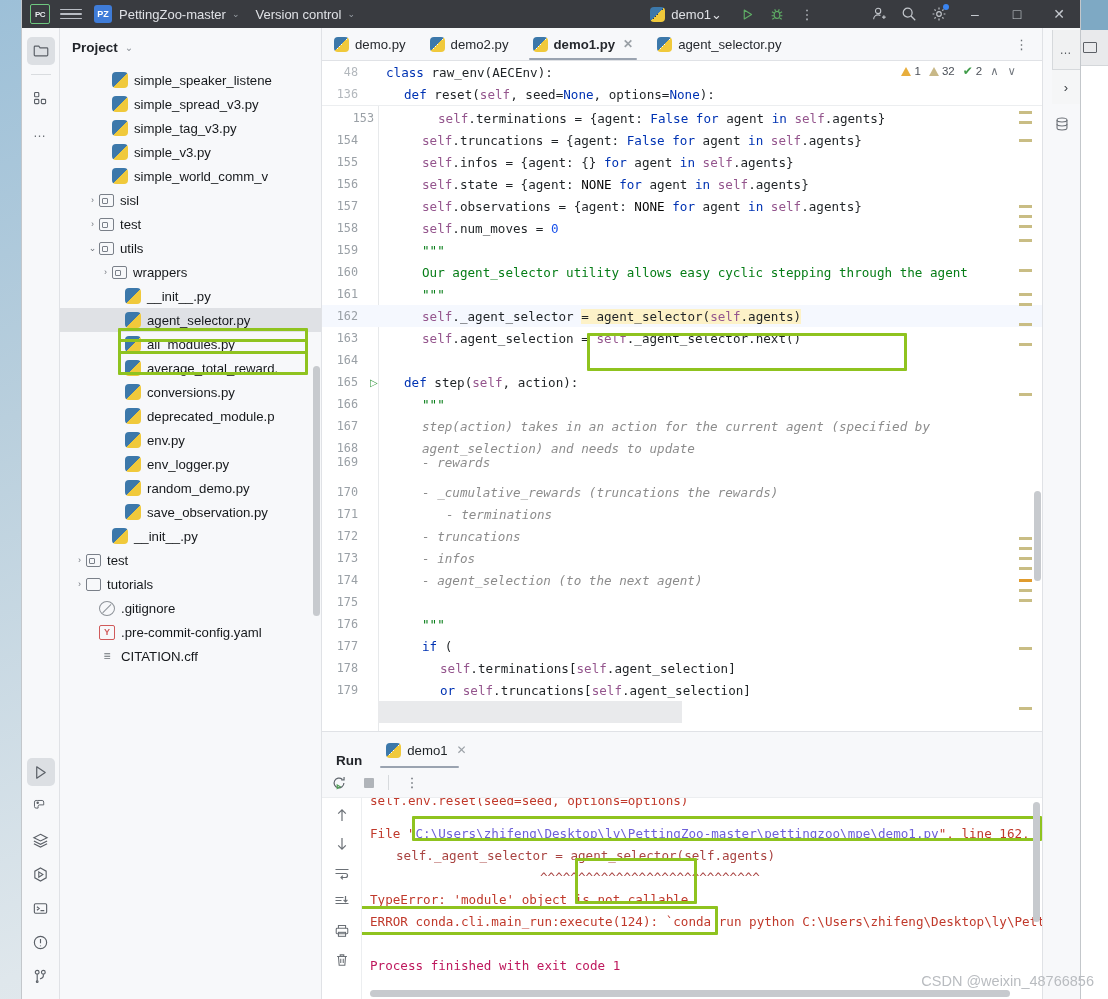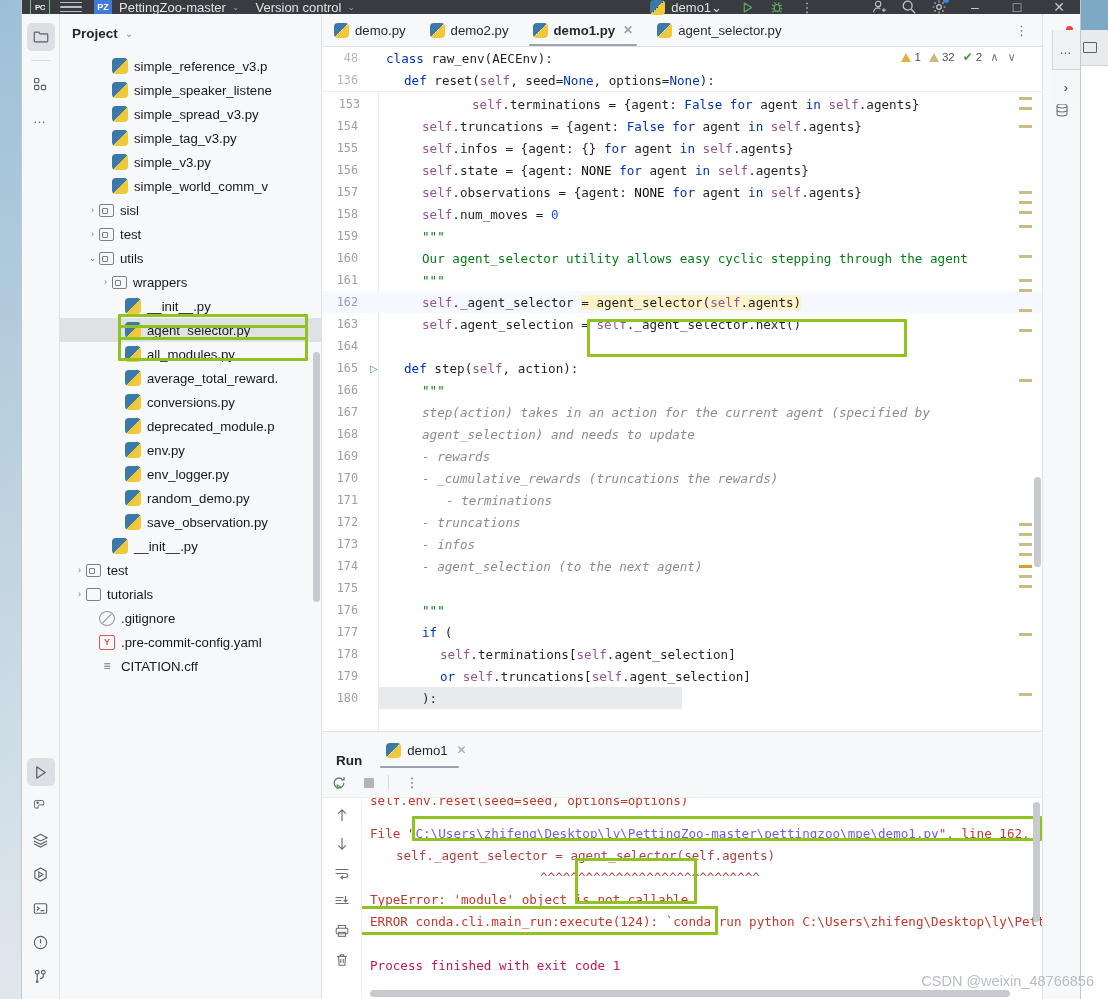--- a/index.html
+++ b/index.html
@@ -36,21 +36,21 @@
 
   
   .ide {
     position:absolute; left:22px; top:0; width:1058px; height:999px;
     background:#f7f8fa; box-shadow:0 0 0 1px #c3c7cb;
     display:flex; flex-direction:column;
   }
 
   
   .titlebar {
-    height:14px; background:#3c3f41; background:#393b40;
+    height:28px; background:#3c3f41; background:#393b40;
     display:flex; align-items:center; color:#dfe1e5; flex:none;
     font-size:13px;
   }
   .tb-logo {
     width:20px;height:20px;margin-left:8px;margin-right:10px;
     border:1.4px solid #6ec77f; border-radius:2px;
     display:flex;align-items:center;justify-content:center;
     font-size:8px; font-weight:bold; color:#e9ebef; letter-spacing:-0.5px;
     font-family:"Liberation Sans",sans-serif;
   }
@@ -393,28 +393,20 @@
           <span>Project</span>
           <span class="caret">⌄</span>
         </div>
         <div class="pp-tree" id="tree">
             <div class="trow">
               <span class="tw-blank"></span>
               <span class="tw-blank"></span>
               <span class="tw-blank"></span>
               <span class="tw-blank"></span>
               <span class="fico py"></span>
-              <span class="tlabel">simple_reference_v3.p</span>
-            </div>
-            <div class="trow">
-              <span class="tw-blank"></span>
-              <span class="tw-blank"></span>
-              <span class="tw-blank"></span>
-              <span class="tw-blank"></span>
-              <span class="fico py"></span>
               <span class="tlabel">simple_speaker_listene</span>
             </div>
             <div class="trow">
               <span class="tw-blank"></span>
               <span class="tw-blank"></span>
               <span class="tw-blank"></span>
               <span class="tw-blank"></span>
               <span class="fico py"></span>
               <span class="tlabel">simple_spread_v3.py</span>
             </div>
@@ -648,51 +640,50 @@
             <span style="margin-right:6px;color:#72777e;">∧</span>
             <span style="color:#72777e;">∨</span>
           </div>
 
           <div class="sticky" id="sticky">
               <div class="code-line"><span class="ln dim">48</span><span style="padding-left:18px"><span class="kw">class</span> raw_env(AECEnv):</span></div>
               <div class="code-line"><span class="ln dim">136</span><span style="padding-left:36px"><span class="kw">def</span> reset(<span class="self">self</span>, seed=<span class="kw">None</span>, options=<span class="kw">None</span>):</span></div>
             </div>
           <div class="gutter-bar"></div>
           <div class="code-scroll" id="codescroll">
-              <div class="code-line" style="position: absolute; top: 0px; left: 2px; right: 0px; gap: 48px;"><span class="ln">153</span><span style="padding-left:54px"><span class="self">self</span>.terminations = {agent: <span class="kw">False</span> <span class="kw">for</span> agent <span class="kw">in</span> <span class="self">self</span>.agents}</span></div>
+              <div class="code-line" style="position: absolute; top: 0px; left: 16px; right: 0px;"><span class="ln">153</span><span style="padding-left:54px"><span class="self">self</span>.terminations = {agent: <span class="kw">False</span> <span class="kw">for</span> agent <span class="kw">in</span> <span class="self">self</span>.agents}</span></div>
               <div class="code-line" style="position: absolute; top: 22px; left: 0px; right: 0px;"><span class="ln">154</span><span style="padding-left:54px"><span class="self">self</span>.truncations = {agent: <span class="kw">False</span> <span class="kw">for</span> agent <span class="kw">in</span> <span class="self">self</span>.agents}</span></div>
               <div class="code-line" style="position: absolute; top: 44px; left: 0px; right: 0px;"><span class="ln">155</span><span style="padding-left:54px"><span class="self">self</span>.infos = {agent: {} <span class="kw">for</span> agent <span class="kw">in</span> <span class="self">self</span>.agents}</span></div>
               <div class="code-line" style="position: absolute; top: 66px; left: 0px; right: 0px;"><span class="ln">156</span><span style="padding-left:54px"><span class="self">self</span>.state = {agent: <span class="plain">NONE</span> <span class="kw">for</span> agent <span class="kw">in</span> <span class="self">self</span>.agents}</span></div>
               <div class="code-line" style="position: absolute; top: 88px; left: 0px; right: 0px;"><span class="ln">157</span><span style="padding-left:54px"><span class="self">self</span>.observations = {agent: <span class="plain">NONE</span> <span class="kw">for</span> agent <span class="kw">in</span> <span class="self">self</span>.agents}</span></div>
               <div class="code-line" style="position: absolute; top: 110px; left: 0px; right: 0px;"><span class="ln">158</span><span style="padding-left:54px"><span class="self">self</span>.num_moves = <span class="num">0</span></span></div>
               <div class="code-line" style="position: absolute; top: 132px; left: 0px; right: 0px;"><span class="ln">159</span><span style="padding-left:54px"><span class="docg">"""</span></span></div>
               <div class="code-line" style="position: absolute; top: 154px; left: 0px; right: 0px;"><span class="ln">160</span><span style="padding-left:54px"><span class="docg">Our agent_selector utility allows easy cyclic stepping through the agent</span></span></div>
               <div class="code-line" style="position: absolute; top: 176px; left: 0px; right: 0px;"><span class="ln">161</span><span style="padding-left:54px"><span class="docg">"""</span></span></div>
               <div class="cur-line" style="top: 198px;"></div>
               <div class="code-line" style="position: absolute; top: 198px; left: 0px; right: 0px;"><span class="ln">162</span><span style="padding-left:54px"><span class="self">self</span>._agent_selector <span class="hl-yellow">= agent_selector(<span class="self">self</span>.agents)</span></span></div>
               <div class="code-line" style="position: absolute; top: 220px; left: 0px; right: 0px;"><span class="ln">163</span><span style="padding-left:54px"><span class="self">self</span>.agent_selection = <span class="self">self</span>._agent_selector.next()</span></div>
               <div class="code-line" style="position: absolute; top: 242px; left: 0px; right: 0px;"><span class="ln">164</span><span style="padding-left:18px"></span></div>
               <div class="code-line" style="position: absolute; top: 264px; left: 0px; right: 0px;"><span class="ln">165</span><span style="padding-left:36px"><span class="kw">def</span> step(<span class="self">self</span>, action):</span></div>
               <span style="position: absolute; left: 48px; top: 270px; color: rgb(63, 156, 72); font-size: 10px;">▷</span>
               <div class="code-line" style="position: absolute; top: 286px; left: 0px; right: 0px;"><span class="ln">166</span><span style="padding-left:54px"><span class="docg">"""</span></span></div>
               <div class="code-line" style="position: absolute; top: 308px; left: 0px; right: 0px;"><span class="ln">167</span><span style="padding-left:54px"><span class="doc">step(action) takes in an action for the current agent (specified by</span></span></div>
               <div class="code-line" style="position: absolute; top: 330px; left: 0px; right: 0px;"><span class="ln">168</span><span style="padding-left:54px"><span class="doc">agent_selection) and needs to update</span></span></div>
-              <div class="code-line" style="position: absolute; top: 352px; left: 0px; right: 0px;"><span class="ln">169</span><span style="padding-left:54px"><span class="doc">- rewards</span></span></div>
+              <div class="code-line" style="position: absolute; top: 344px; left: 0px; right: 0px;"><span class="ln">169</span><span style="padding-left:54px"><span class="doc">- rewards</span></span></div>
               <div class="code-line" style="position: absolute; top: 374px; left: 0px; right: 0px;"><span class="ln">170</span><span style="padding-left:54px"><span class="doc">- _cumulative_rewards (truncations the rewards)</span></span></div>
               <div class="code-line" style="position: absolute; top: 396px; left: 0px; right: 0px; gap: 24px;"><span class="ln">171</span><span style="padding-left:54px"><span class="doc">- terminations</span></span></div>
               <div class="code-line" style="position: absolute; top: 418px; left: 0px; right: 0px;"><span class="ln">172</span><span style="padding-left:54px"><span class="doc">- truncations</span></span></div>
               <div class="code-line" style="position: absolute; top: 440px; left: 0px; right: 0px;"><span class="ln">173</span><span style="padding-left:54px"><span class="doc">- infos</span></span></div>
               <div class="code-line" style="position: absolute; top: 462px; left: 0px; right: 16px;"><span class="ln">174</span><span style="padding-left:54px"><span class="doc">- agent_selection (to the next agent)</span></span></div>
               <div class="code-line" style="position: absolute; top: 484px; left: 0px; right: 0px;"><span class="ln">175</span></div>
               <div class="code-line" style="position: absolute; top: 506px; left: 0px; right: 0px;"><span class="ln">176</span><span style="padding-left:54px"><span class="docg">"""</span></span></div>
               <div class="code-line" style="position: absolute; top: 528px; left: 0px; right: 0px;"><span class="ln">177</span><span style="padding-left:54px"><span class="kw">if</span> (</span></div>
               <div class="code-line" style="position: absolute; top: 550px; left: 0px; right: 0px;"><span class="ln">178</span><span style="padding-left:72px"><span class="self">self</span>.terminations[<span class="self">self</span>.agent_selection]</span></div>
               <div class="code-line" style="position: absolute; top: 572px; left: 0px; right: 0px;"><span class="ln">179</span><span style="padding-left:72px"><span class="kw">or</span> <span class="self">self</span>.truncations[<span class="self">self</span>.agent_selection]</span></div>
               <div class="sel-line" style="top: 594px; left: 56px; right: 360px;"></div>
-              <div class="code-line" style="position: absolute; top: 594px; left: 0px; right: 0px;"><span class="ln">180</span><span style="padding-left:54px">):</span></div>
             </div>
           <div class="marks" id="marks">
               <div class="mk" style="top: 4px;"></div>
               <div class="mk" style="top: 14px;"></div>
               <div class="mk" style="top: 32px;"></div>
               <div class="mk" style="top: 98px;"></div>
               <div class="mk" style="top: 108px;"></div>
               <div class="mk" style="top: 118px;"></div>
               <div class="mk" style="top: 132px;"></div>
               <div class="mk" style="top: 162px;"></div>

